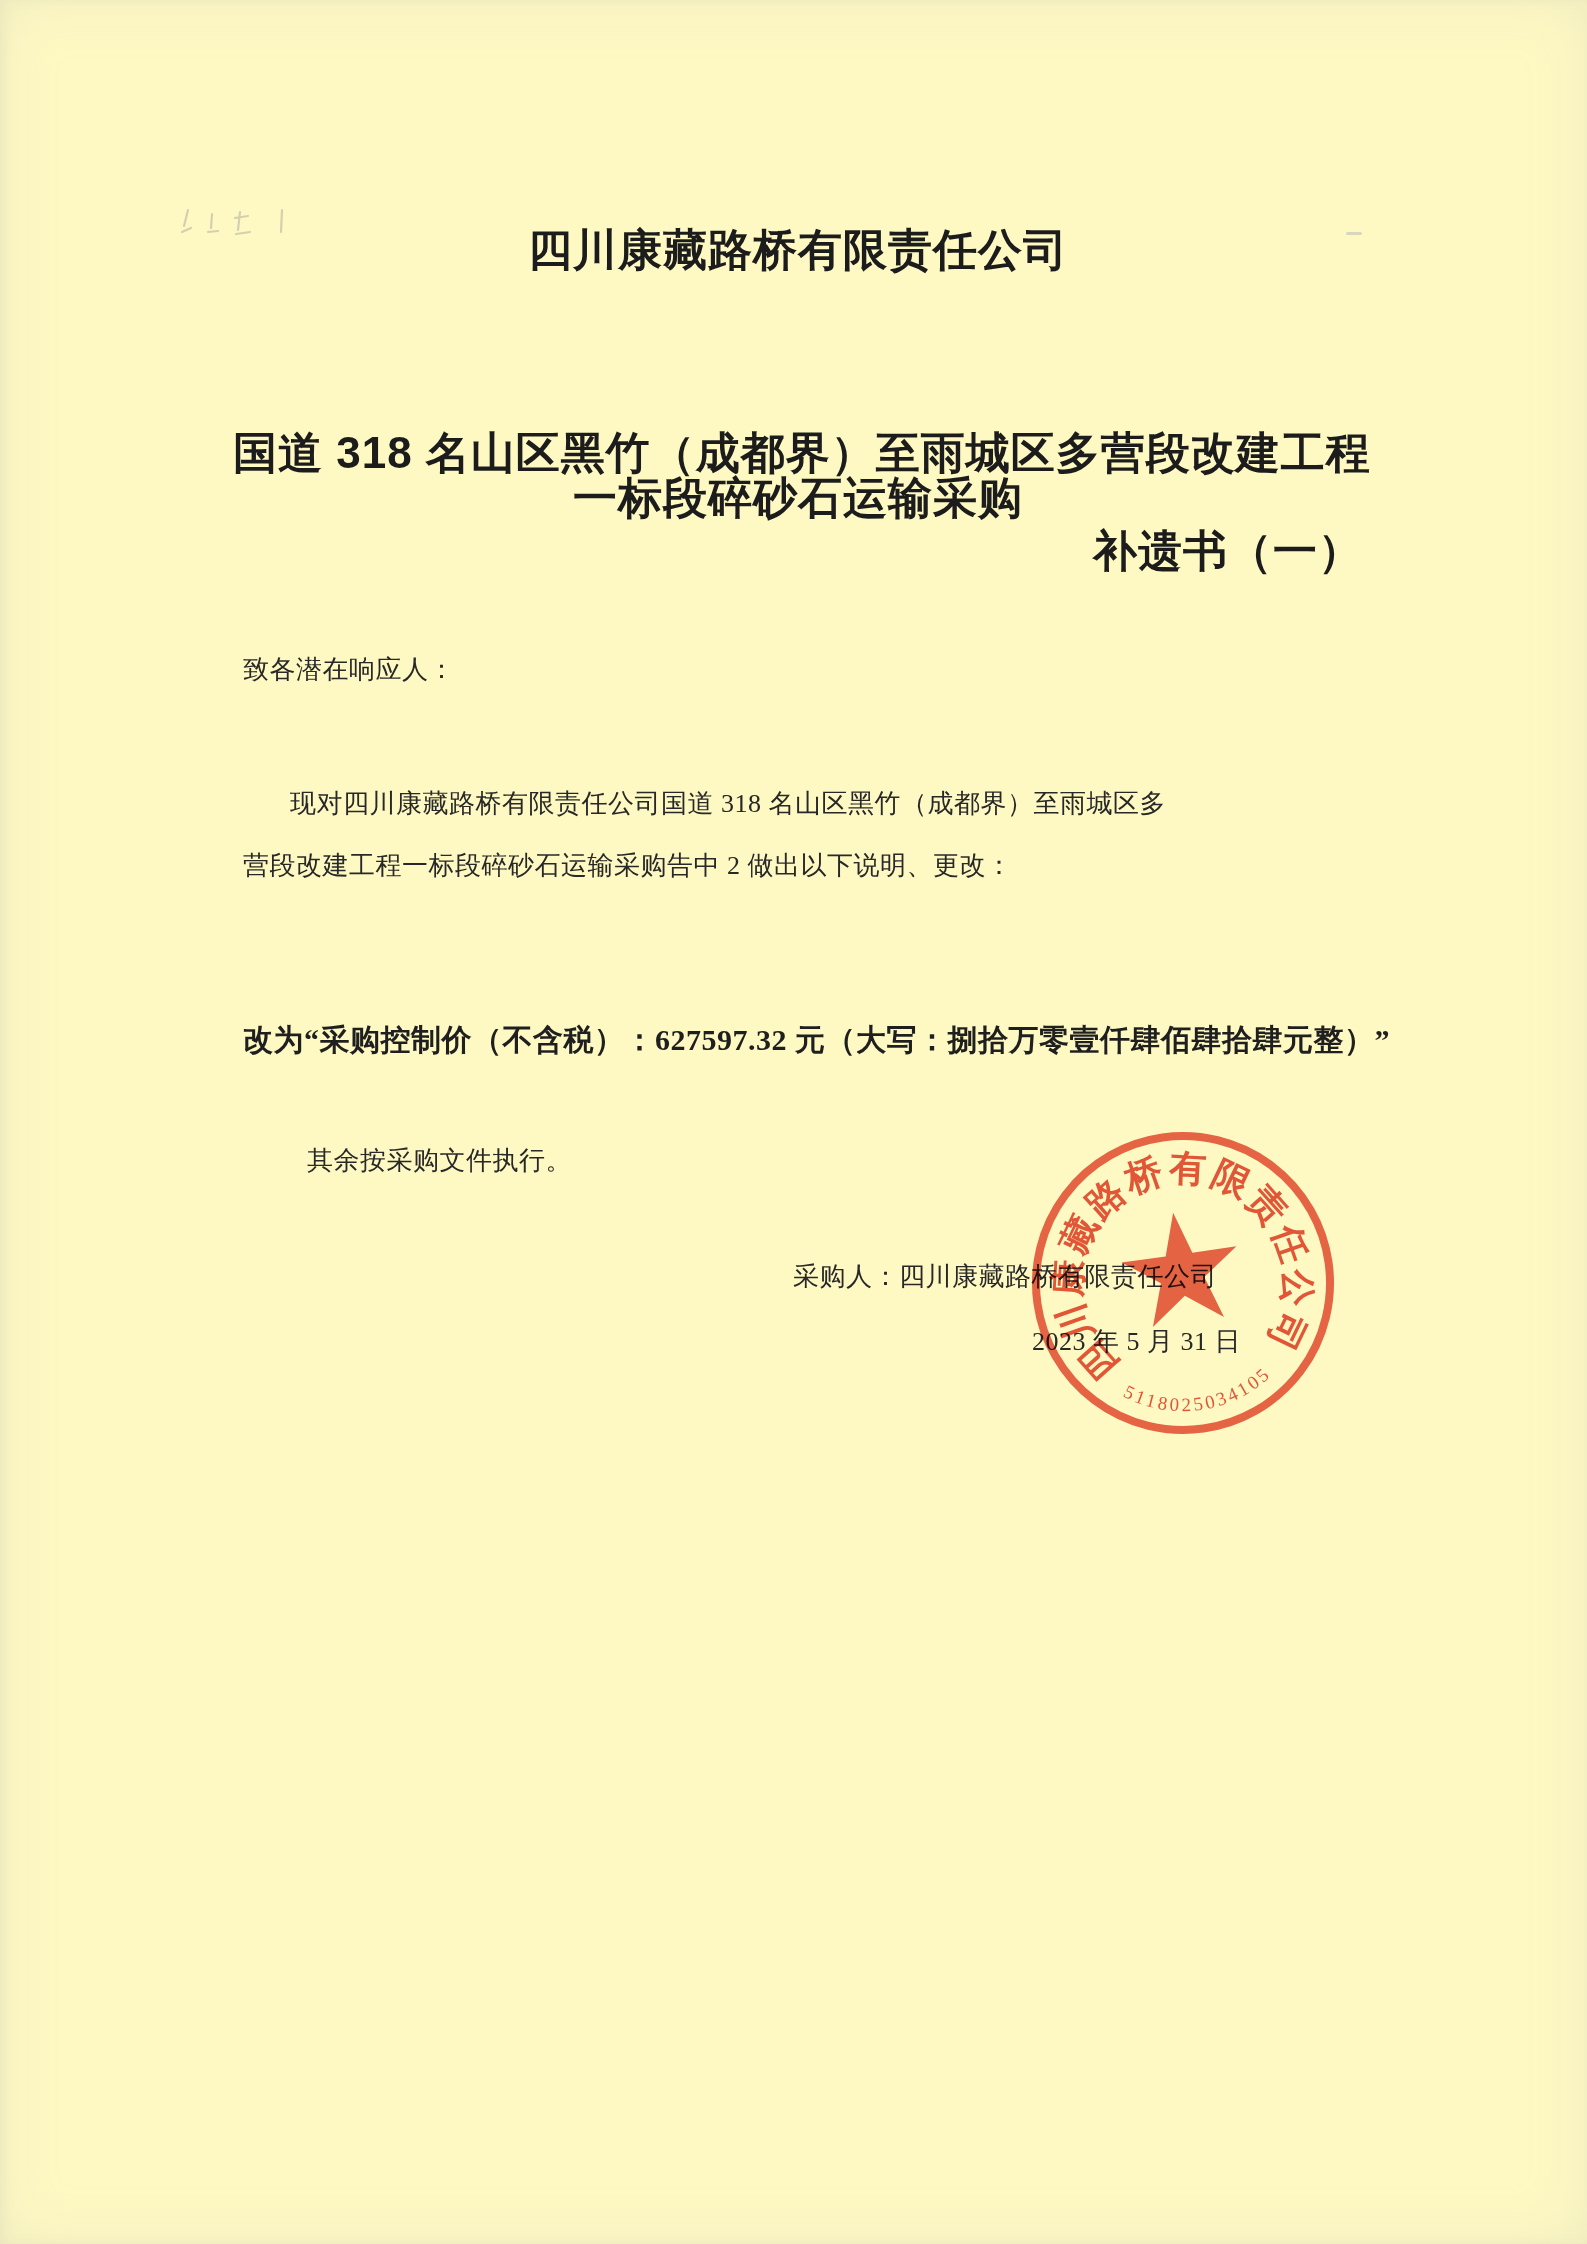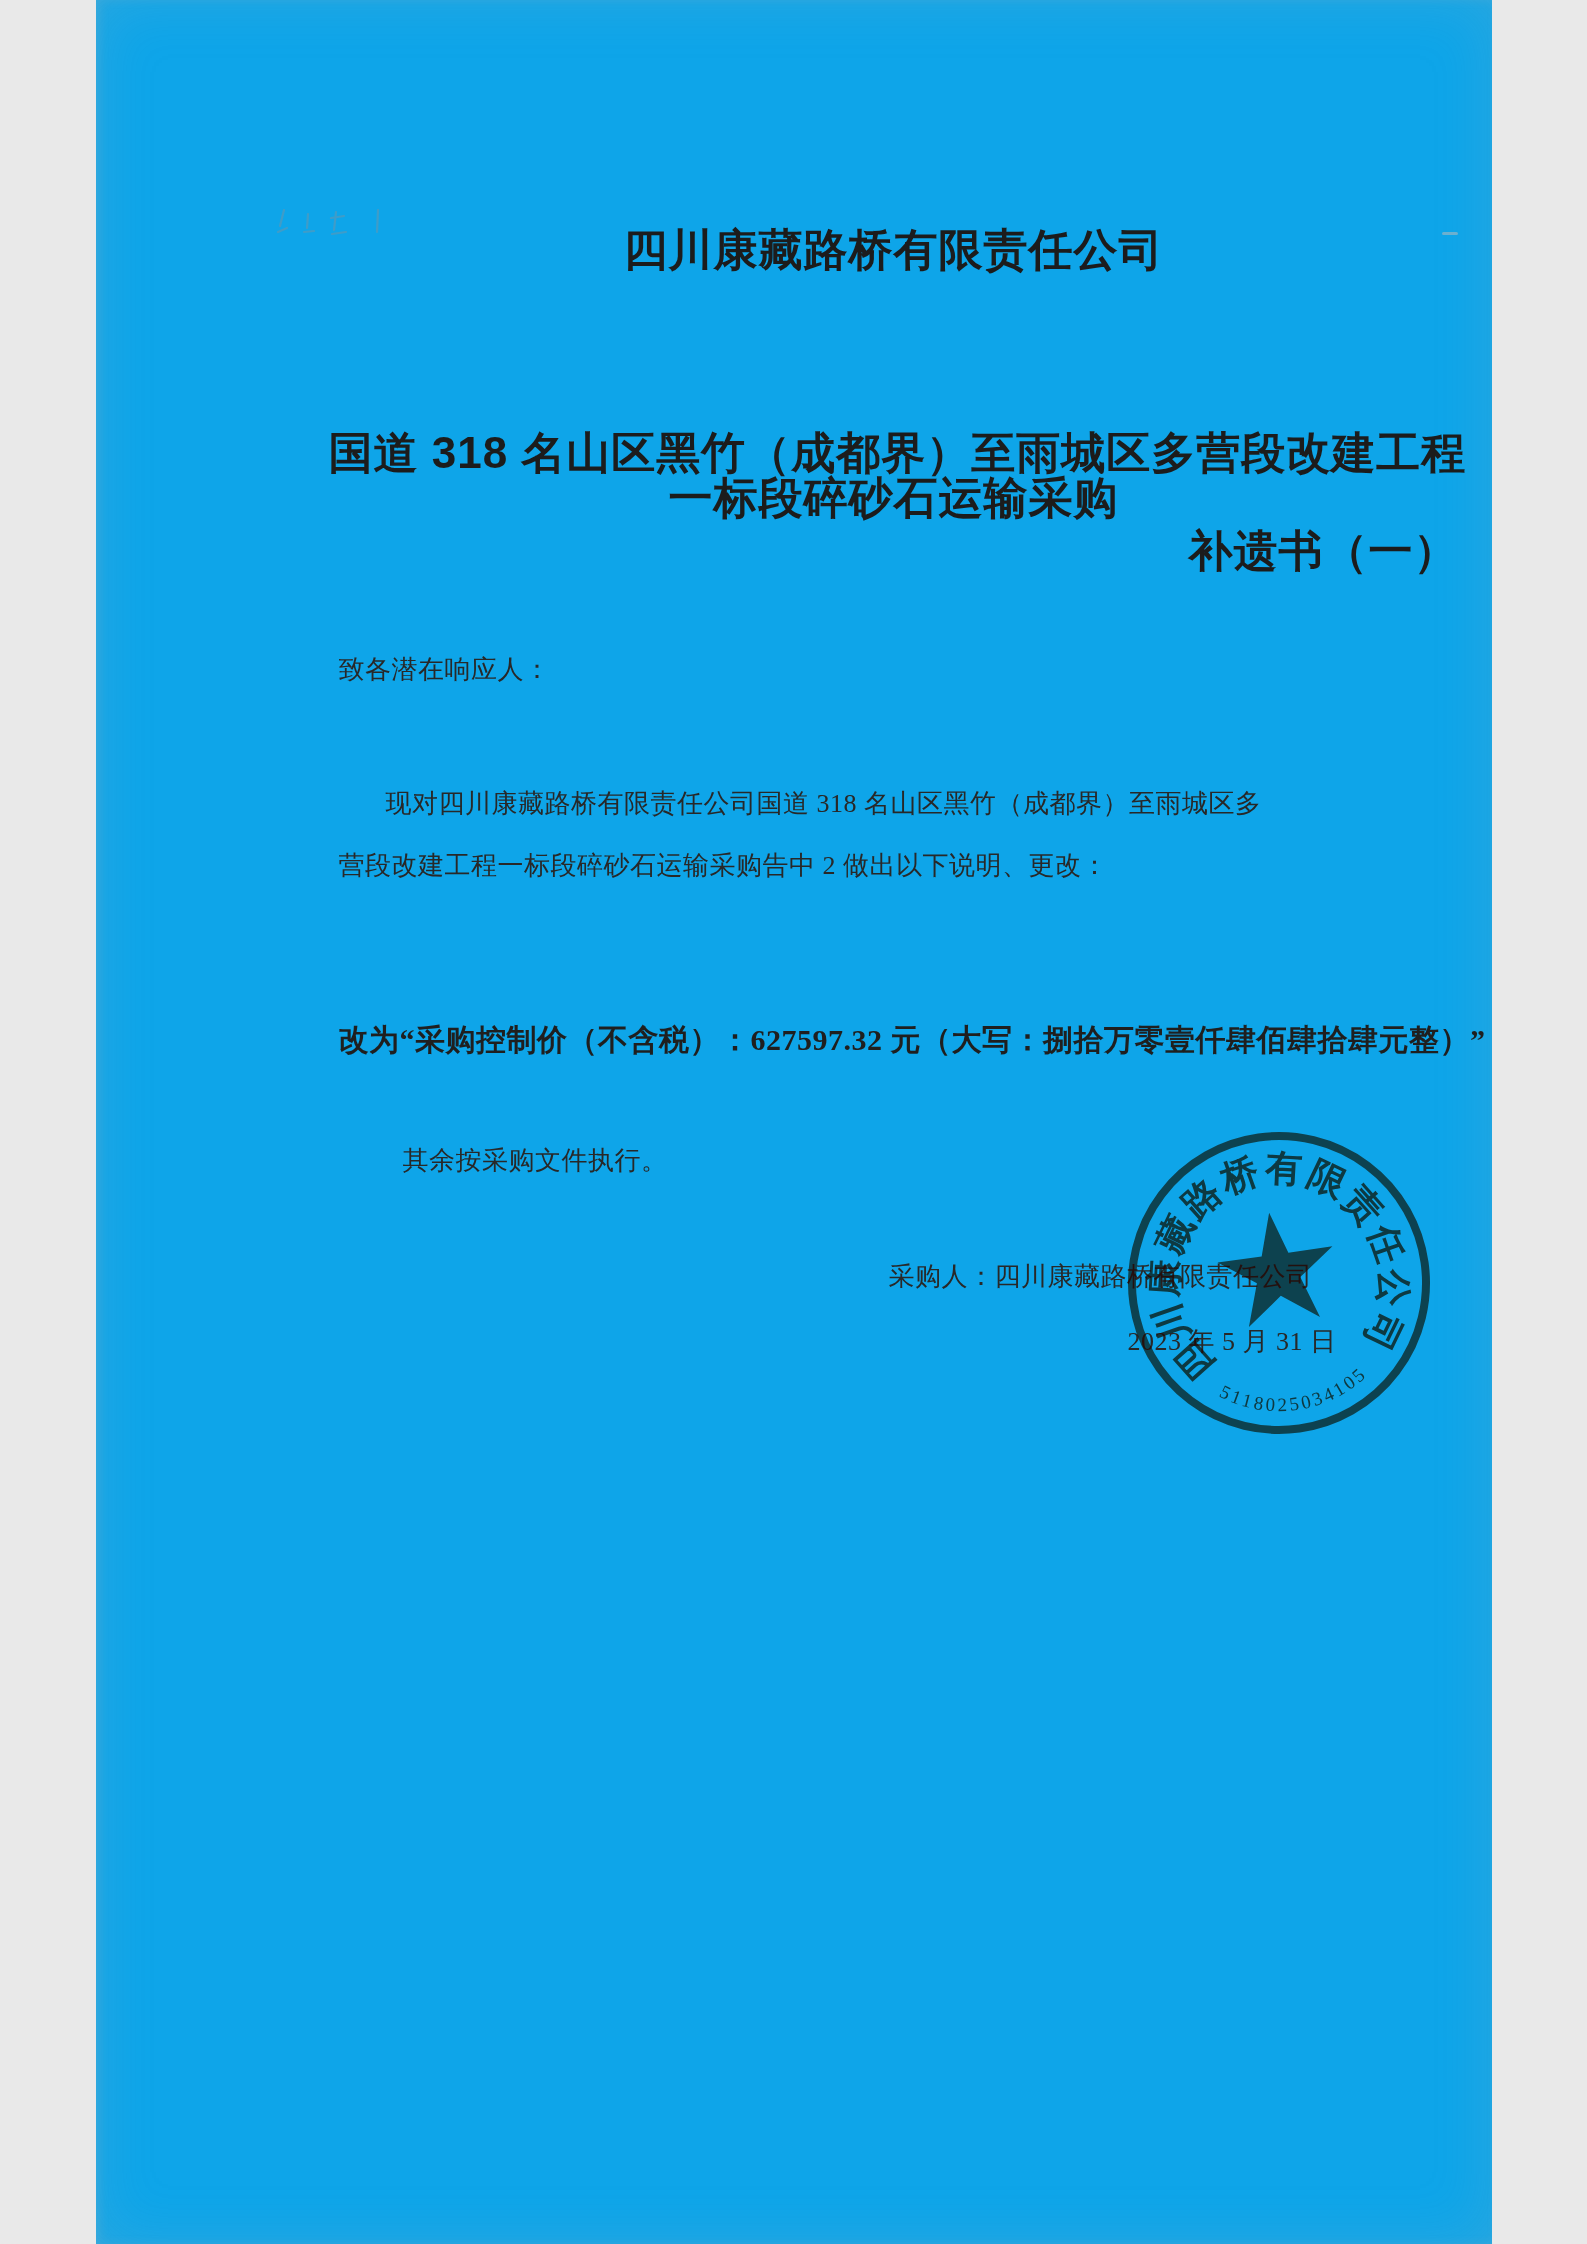--- a/index.html
+++ b/index.html
@@ -1,20 +1,20 @@
 <!DOCTYPE html>
 <html><head>
 <meta charset="utf-8">
 <style>
   html,body{margin:0;padding:0;background:#e9e9e9;}
   .page{
     position:relative;
-    width:1396px;height:2244px;
+    width:1587px;height:2244px;
     margin:0 auto;
-    background:#0ea5e9;
+    background:#fef9c3;
     overflow:hidden;
     font-family:"Liberation Serif","DejaVu Serif",serif;
     color:#262626;
     box-shadow:inset 0 0 60px rgba(180,180,175,.18), inset 4px 0 10px rgba(190,190,185,.15);
   }
   .abs{position:absolute;white-space:nowrap;}
   
   .h{
     left:233px;width:1130px;text-align:center;
     font-family:"Liberation Sans","DejaVu Sans",sans-serif;

